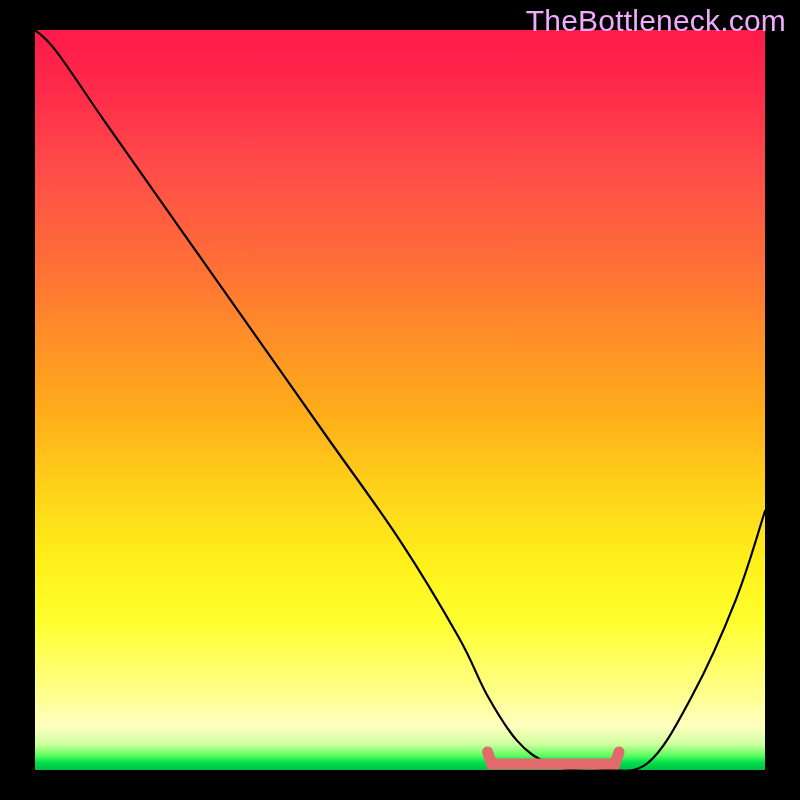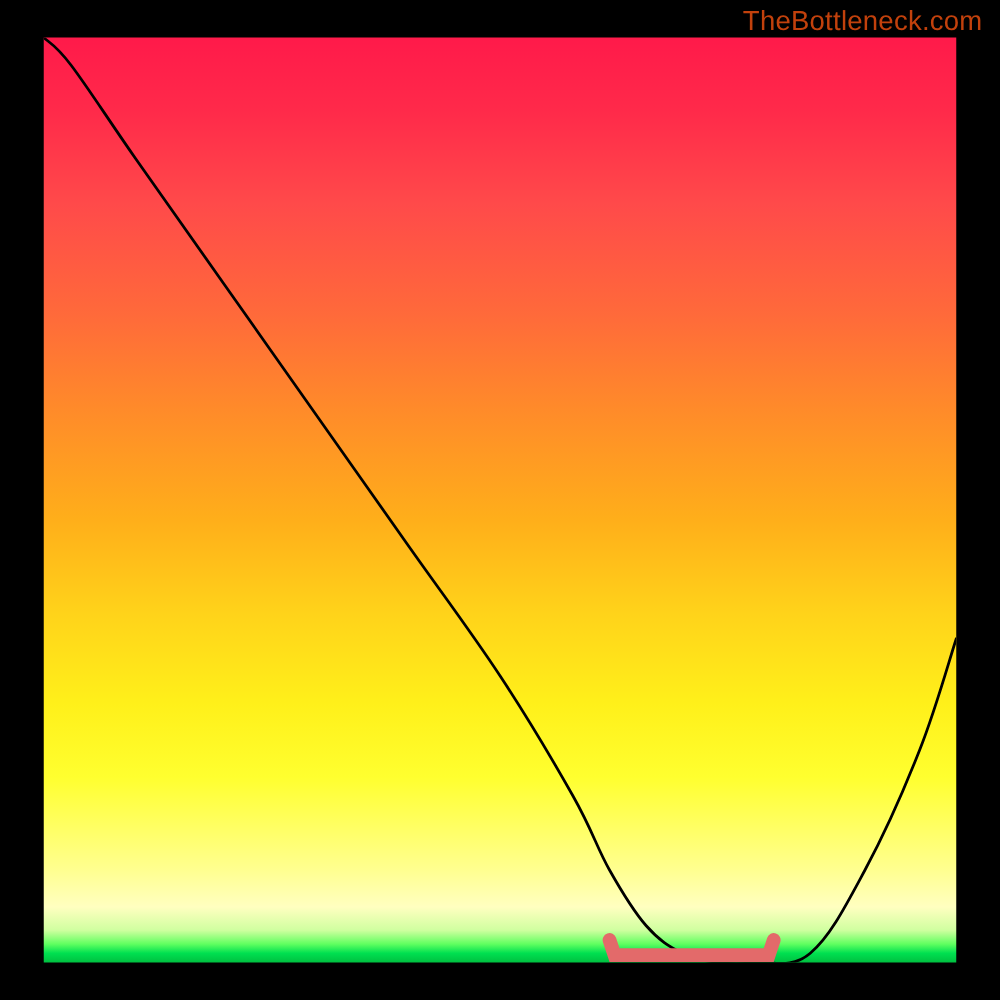--- a/index.html
+++ b/index.html
@@ -8,22 +8,22 @@
     height: 800px;
     background: #000;
     font-family: Arial, sans-serif;
     position: relative;
     overflow: hidden;
   }
   .watermark {
     position: absolute;
     top: 4px;
     right: 14px;
-    color: #c2410c;
-    font-size: 22px;
+    color: #f0abfc;
+    font-size: 30px;
     font-weight: 500;
     z-index: 10;
     letter-spacing: 0.2px;
   }
   .plot-area {
     position: absolute;
     left: 35px;
     top: 30px;
     width: 730px;
     height: 740px;

